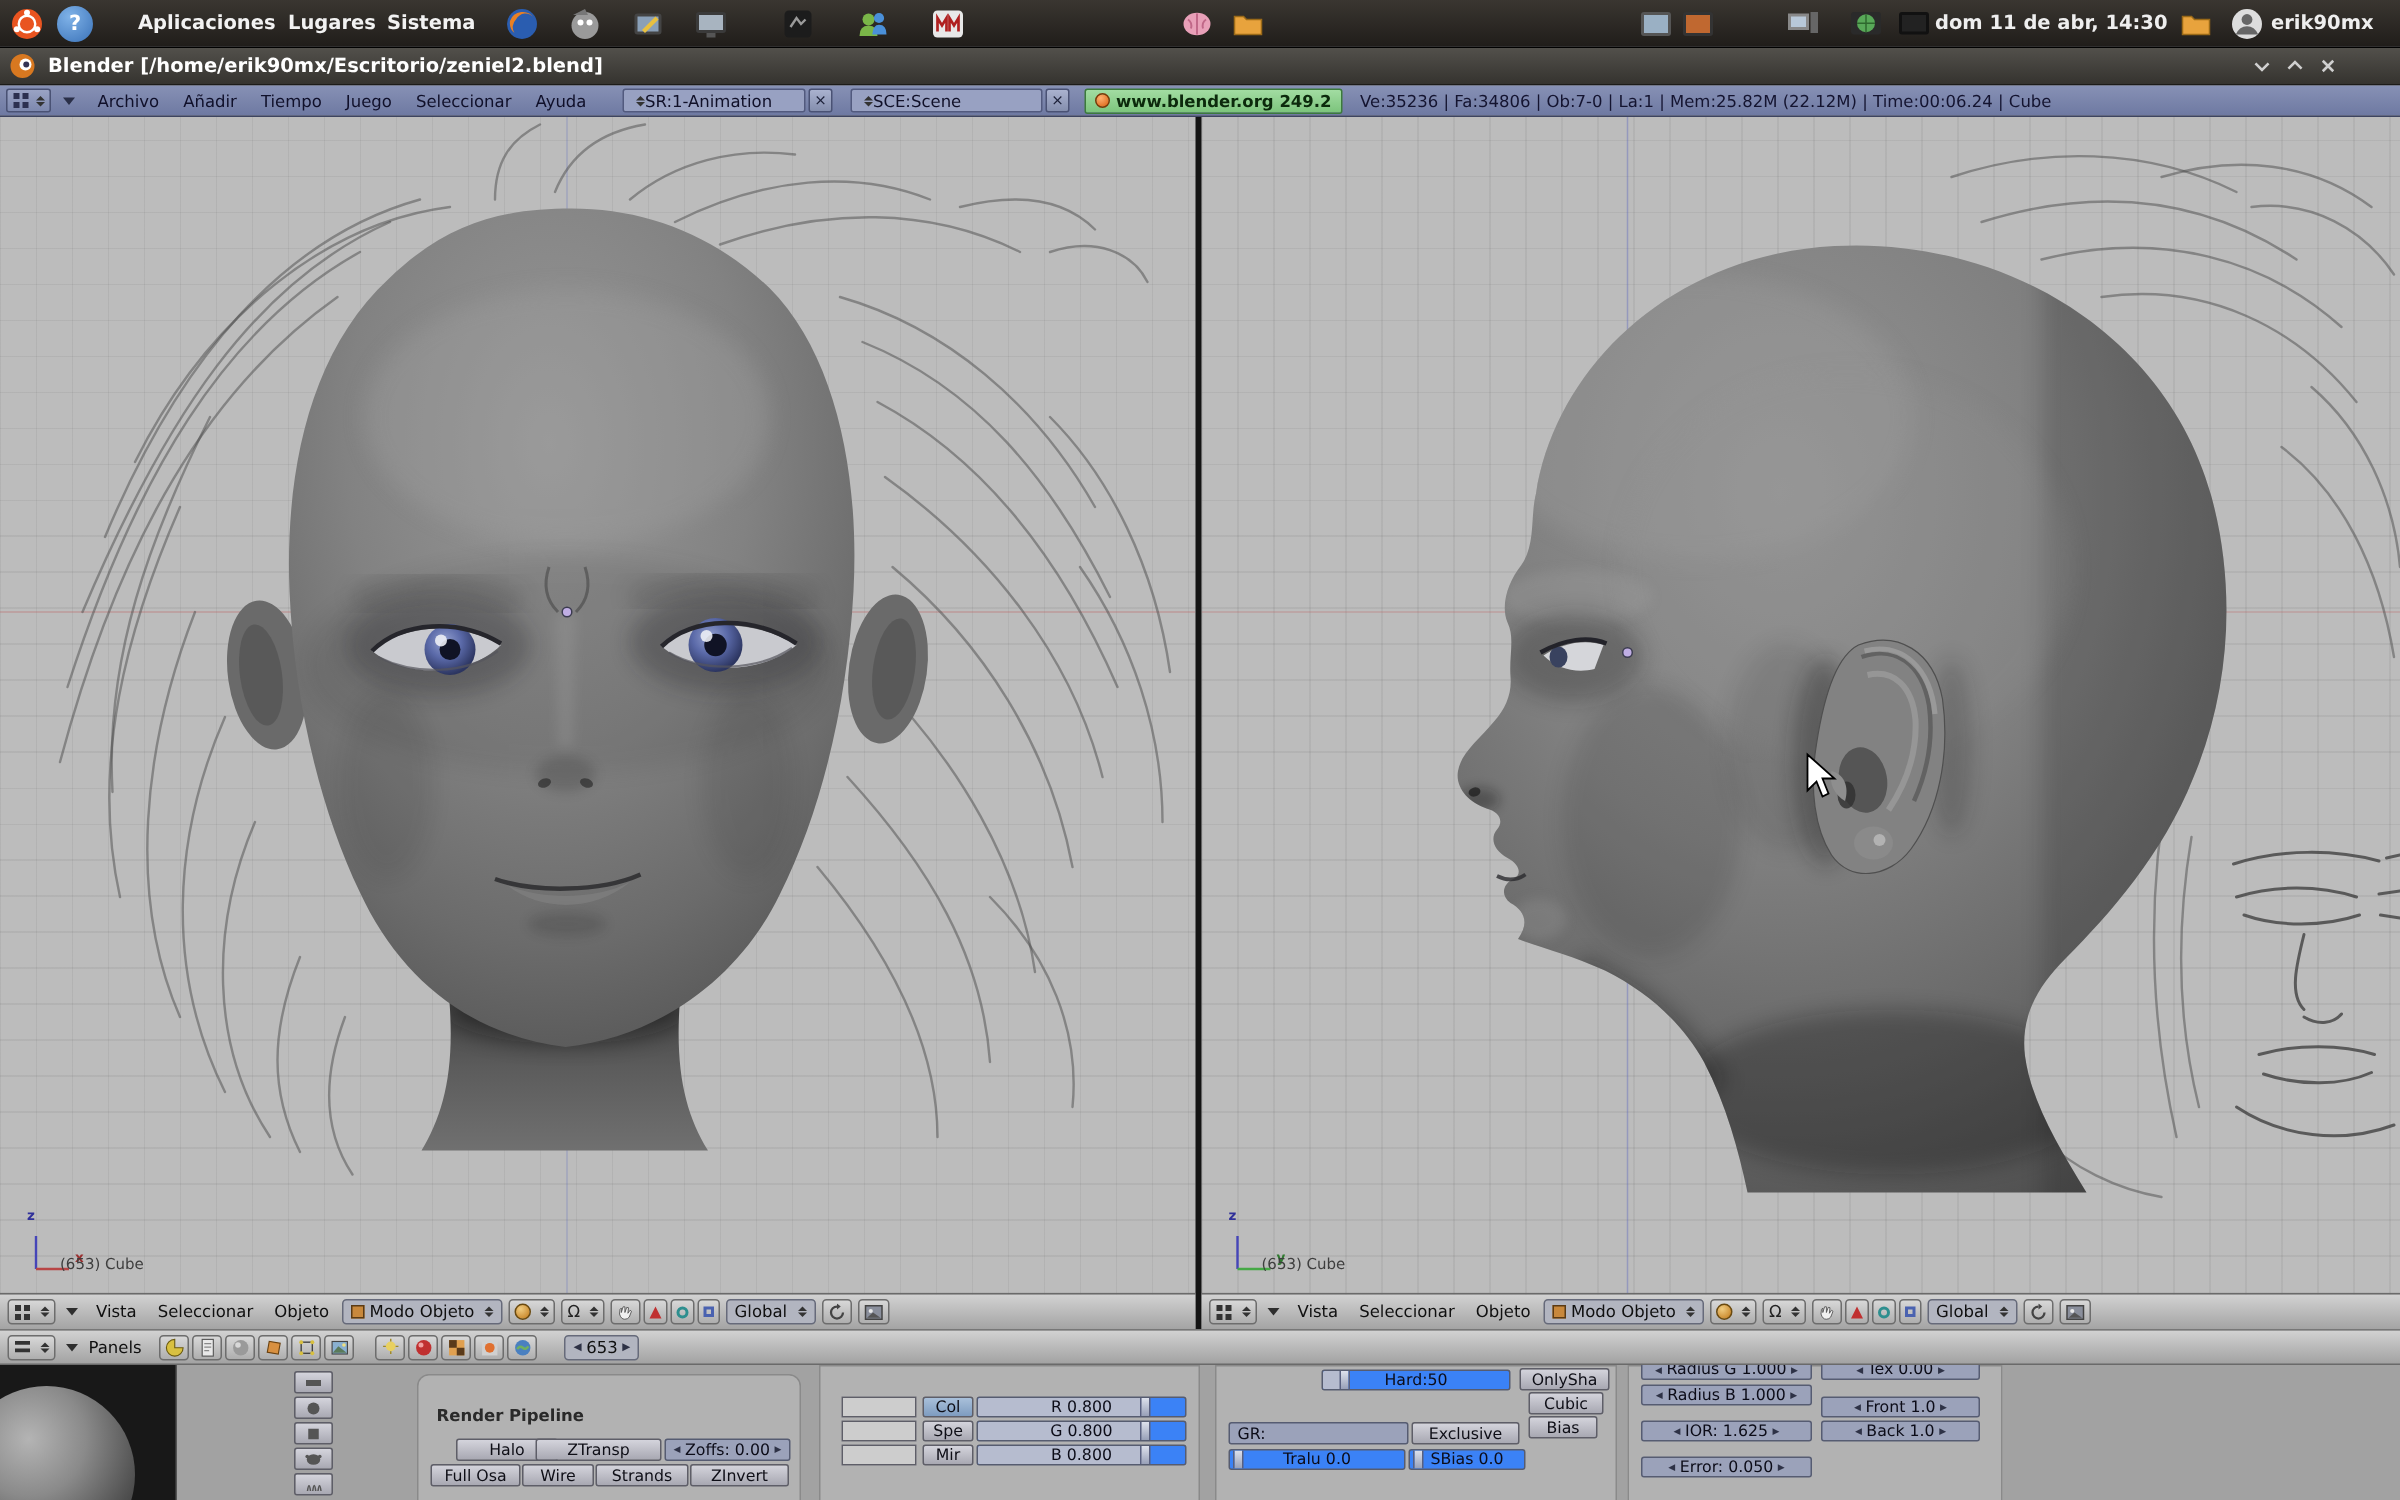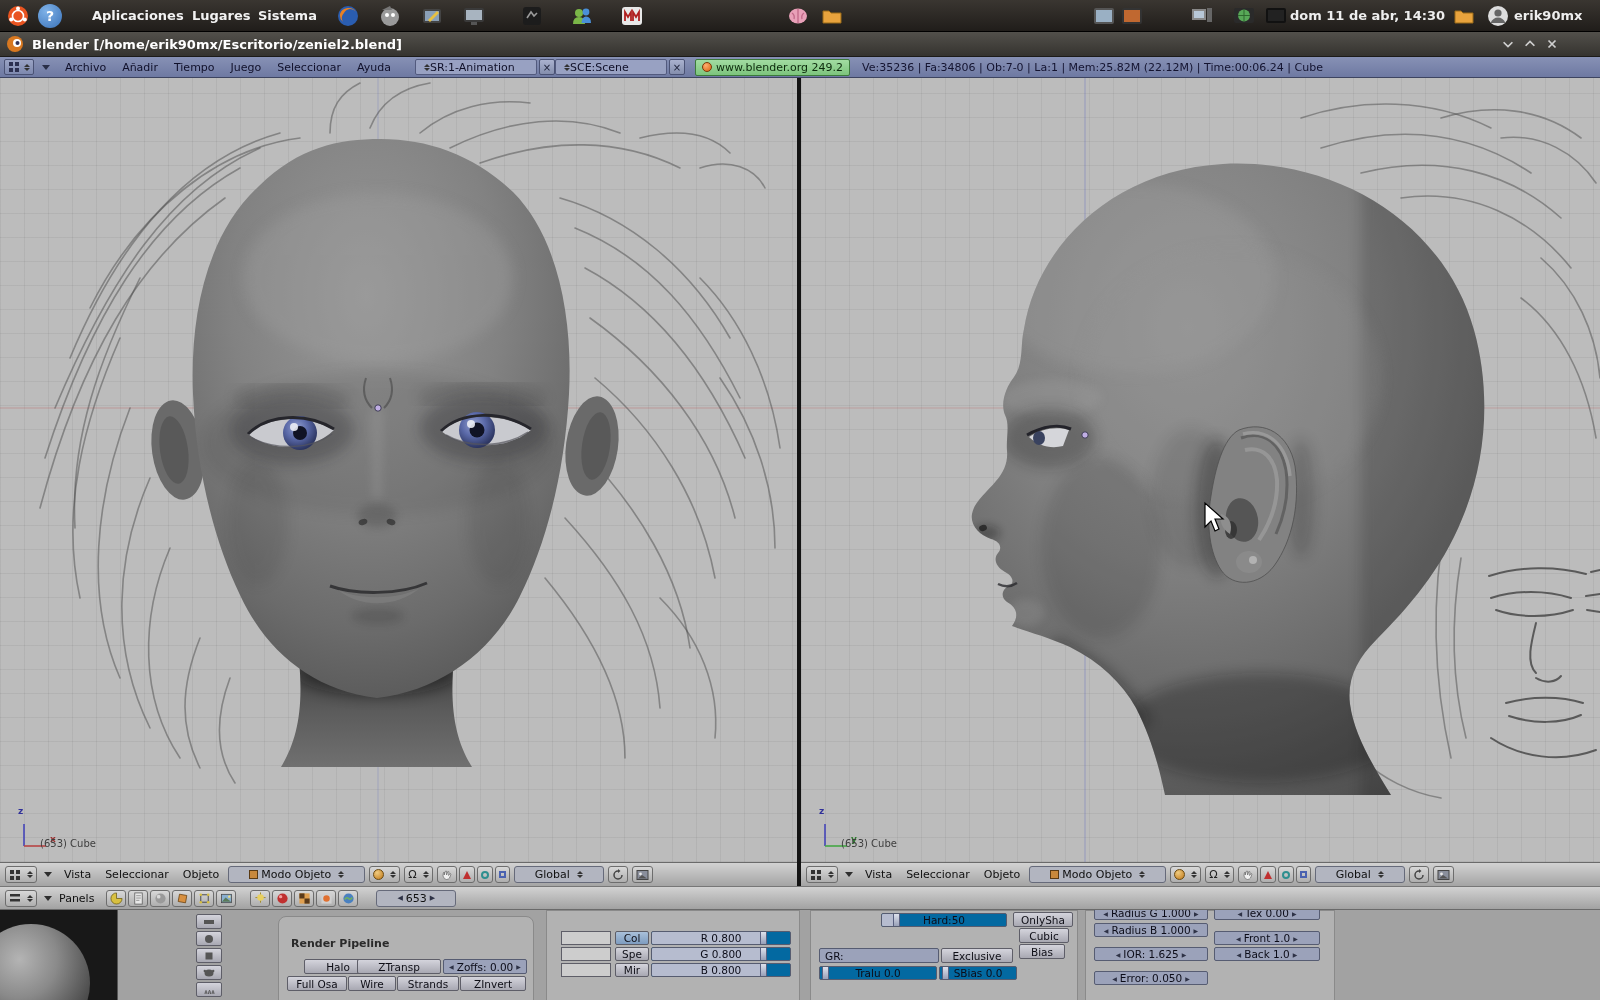--- a/index.html
+++ b/index.html
@@ -21,62 +21,62 @@
   .wtitle{margin-left:8px;color:#fff;font-weight:bold;font-size:13px;}
   .winbtn{position:absolute;top:3px;width:19px;height:18px;display:flex;align-items:center;justify-content:center;border-radius:3px;}
 
   
   .bmenubar{position:relative;height:21px;background:linear-gradient(#8791b5,#6e79a2);border-bottom:1px solid #3d4460;display:flex;align-items:center;font-size:11px;color:#10102a;padding-left:4px;}
   .hbtn{height:16px;background:linear-gradient(#9aa3c4,#7d88ae);border:1px solid #4a5274;border-radius:2px;display:flex;align-items:center;padding:0 3px;margin-right:4px;}
   .tri{width:0;height:0;border-left:4px solid transparent;border-right:4px solid transparent;border-top:5px solid #2a2f48;margin:0 7px 0 4px;}
   .bmenu{margin:0 8px;cursor:default;}
   .ifield{height:16px;background:#98a1c2;border:1px solid #525a7e;border-radius:2px;display:flex;align-items:center;font-size:11px;padding:0 4px;color:#101028;}
   .xbtn{height:16px;width:16px;margin-left:2px;background:linear-gradient(#aab2cf,#848ead);border:1px solid #4a5274;border-radius:2px;display:flex;align-items:center;justify-content:center;font-size:10px;color:#1c2038;}
-  .badge{height:17px;background:linear-gradient(#a2dca2,#7cc47c);border:1px solid #3c7a3c;border-radius:2px;display:flex;align-items:center;gap:4px;padding:0 6px;font-size:11px;color:#0c2a0c;margin-left:10px;}
+  .badge{height:17px;background:linear-gradient(#a2dca2,#7cc47c);border:1px solid #3c7a3c;border-radius:2px;display:flex;align-items:center;gap:4px;padding:0 6px;font-size:11px;color:#0c2a0c;margin-left:10px;font-weight:bold;}
   .bdot{width:10px;height:10px;border-radius:50%;background:radial-gradient(circle at 35% 30%,#ffb070,#d86010);border:1px solid #7a3808;}
   .stats{margin-left:12px;font-size:11px;color:#141430;white-space:nowrap;}
   .stepper{display:inline-flex;flex-direction:column;gap:1px;margin-left:4px;}
   .stepper i{display:block;width:0;height:0;border-left:3px solid transparent;border-right:3px solid transparent;}
   .stepper .up{border-bottom:3px solid #333;}
   .stepper .dn{border-top:3px solid #333;}
 
   
   .viewports{position:relative;height:808px;background:#141414;}
   .vp{position:absolute;top:0;overflow:hidden;background-color:#bcbcbc;
       background-image:repeating-linear-gradient(0deg,rgba(0,0,0,0.05) 0 1px,transparent 1px 24px),
                         repeating-linear-gradient(90deg,rgba(0,0,0,0.05) 0 1px,transparent 1px 24px);}
   .vp-left{left:0;width:797px;height:808px;}
   .vp-right{left:801px;width:799px;height:808px;}
   .vp svg.canvas{position:absolute;left:0;top:0;}
   .vp-label{position:absolute;left:40px;top:760px;font-size:10px;color:#3e3e3e;}
   .axl{position:absolute;font-size:9px;font-weight:bold;}
 
   .vph{position:absolute;left:0;bottom:0;width:100%;height:24px;background:linear-gradient(#d2d2d2,#a4a4a4);border-top:1px solid #6a6a6a;display:flex;align-items:center;gap:4px;padding:0 5px;font-size:11px;color:#101010;}
   .vbtn{height:17px;background:linear-gradient(#d8d8d8,#aeaeae);border:1px solid #6d6d6d;border-radius:3px;display:flex;align-items:center;justify-content:center;padding:0 3px;gap:2px;}
-  .vfield{height:17px;background:#b2b5c0;border:1px solid #666a7a;border-radius:3px;display:flex;align-items:center;padding:0 20px;gap:3px;}
+  .vfield{height:17px;background:#b2b5c0;border:1px solid #666a7a;border-radius:3px;display:flex;align-items:center;padding:0 5px;gap:3px;}
   .vmenu{margin:0 5px;cursor:default;}
   .tri2{width:0;height:0;border-left:4px solid transparent;border-right:4px solid transparent;border-top:5px solid #2e2e2e;margin:0 3px;}
   .tri-red{width:0;height:0;border-left:4px solid transparent;border-right:4px solid transparent;border-bottom:8px solid #c03030;}
   .circ-teal{width:8px;height:8px;border:2px solid #2e8f8f;border-radius:50%;}
   .sq-blue{width:7px;height:7px;border:2px solid #4a62b0;}
   .ball{width:11px;height:11px;border-radius:50%;background:radial-gradient(circle at 35% 30%,#f0cc80,#c07818);border:1px solid #6a4a10;}
   .cubeic{width:9px;height:9px;background:#c8883c;border:1px solid #5a3a14;}
   .omg{font-size:11px;color:#222;}
 
   
   .btnheader{position:relative;height:24px;background:linear-gradient(#d2d2d2,#a2a2a2);border-top:1px solid #777;border-bottom:1px solid #6a6a6a;display:flex;align-items:center;gap:4px;padding:0 5px;font-size:11px;color:#101010;}
   .icbtn{width:20px;height:17px;background:linear-gradient(#d8d8d8,#aeaeae);border:1px solid #6d6d6d;border-radius:3px;display:flex;align-items:center;justify-content:center;}
   .bcontent{position:relative;height:92px;background:#a2a2a2;overflow:hidden;}
   .panel{position:absolute;background:#b2b2b2;border:1px solid #8a8a8a;border-radius:8px 8px 0 0;}
   .ptitle{position:absolute;font-size:11px;font-weight:bold;color:#2a2a2a;}
   .tbtn{position:absolute;height:15px;background:linear-gradient(#d4d4dc,#a8a8b2);border:1px solid #5e5e68;font-size:10.5px;color:#0e0e16;display:flex;align-items:center;justify-content:center;border-radius:2px;}
   .tbtn.active{background:linear-gradient(#a9c0da,#7e9cc0);}
   .numf{position:absolute;height:14px;background:#9ba2ba;border:1px solid #565c72;border-radius:2px;font-size:10.5px;color:#0c0c18;display:flex;align-items:center;justify-content:center;gap:3px;}
   .na{font-size:6px;color:#2e3246;}
-  .slider{position:absolute;height:14px;background:#0369a1;border:1px solid #565c70;border-radius:2px;overflow:hidden;font-size:10.5px;color:#0c0c18;display:flex;align-items:flex-end;justify-content:center;}
+  .slider{position:absolute;height:14px;background:#3b82f6;border:1px solid #565c70;border-radius:2px;overflow:hidden;font-size:10.5px;color:#0c0c18;display:flex;align-items:flex-end;justify-content:center;}
   .slider .fill{position:absolute;left:0;top:0;bottom:0;background:#b6bccf;}
   .slider .knob{position:absolute;top:0;bottom:0;width:7px;background:linear-gradient(#dde1ec,#98a0b8);border-left:1px solid #596080;border-right:1px solid #596080;}
   .slider .lab{position:relative;z-index:2;}
   .swatch{position:absolute;width:50px;height:14px;background:#cdcdcd;border:1px solid #5e5e68;}
   .preview{position:absolute;left:0;top:0;width:118px;height:92px;background:#181818;overflow:hidden;border-right:1px solid #555;}
   .psphere{position:absolute;left:-28px;top:14px;width:118px;height:118px;border-radius:50%;
      background:radial-gradient(circle at 40% 30%,#b4b4b4,#8a8a8a 35%,#4e4e4e 70%,#262626 100%);}
   .pvcol{position:absolute;left:196px;top:4px;display:flex;flex-direction:column;gap:2px;}
   .pvb{width:26px;height:15px;background:linear-gradient(#d4d4dc,#a8a8b2);border:1px solid #5e5e68;border-radius:2px;display:flex;align-items:center;justify-content:center;}
 </style>
@@ -224,21 +224,21 @@
     <div class="ifield" style="margin-left:16px;width:122px">
       <span class="stepper">
           <i class="up"></i>
           <i class="dn"></i>
         </span>
       <span>SR:1-Animation</span>
     </div>
     <div class="xbtn">
         <span>×</span>
       </div>
-    <div class="ifield" style="width:112px">
+    <div class="ifield" style="margin-left:12px;width:128px">
       <span class="stepper">
           <i class="up"></i>
           <i class="dn"></i>
         </span>
       <span>SCE:Scene</span>
     </div>
     <div class="xbtn">
         <span>×</span>
       </div>
     <div class="badge">

